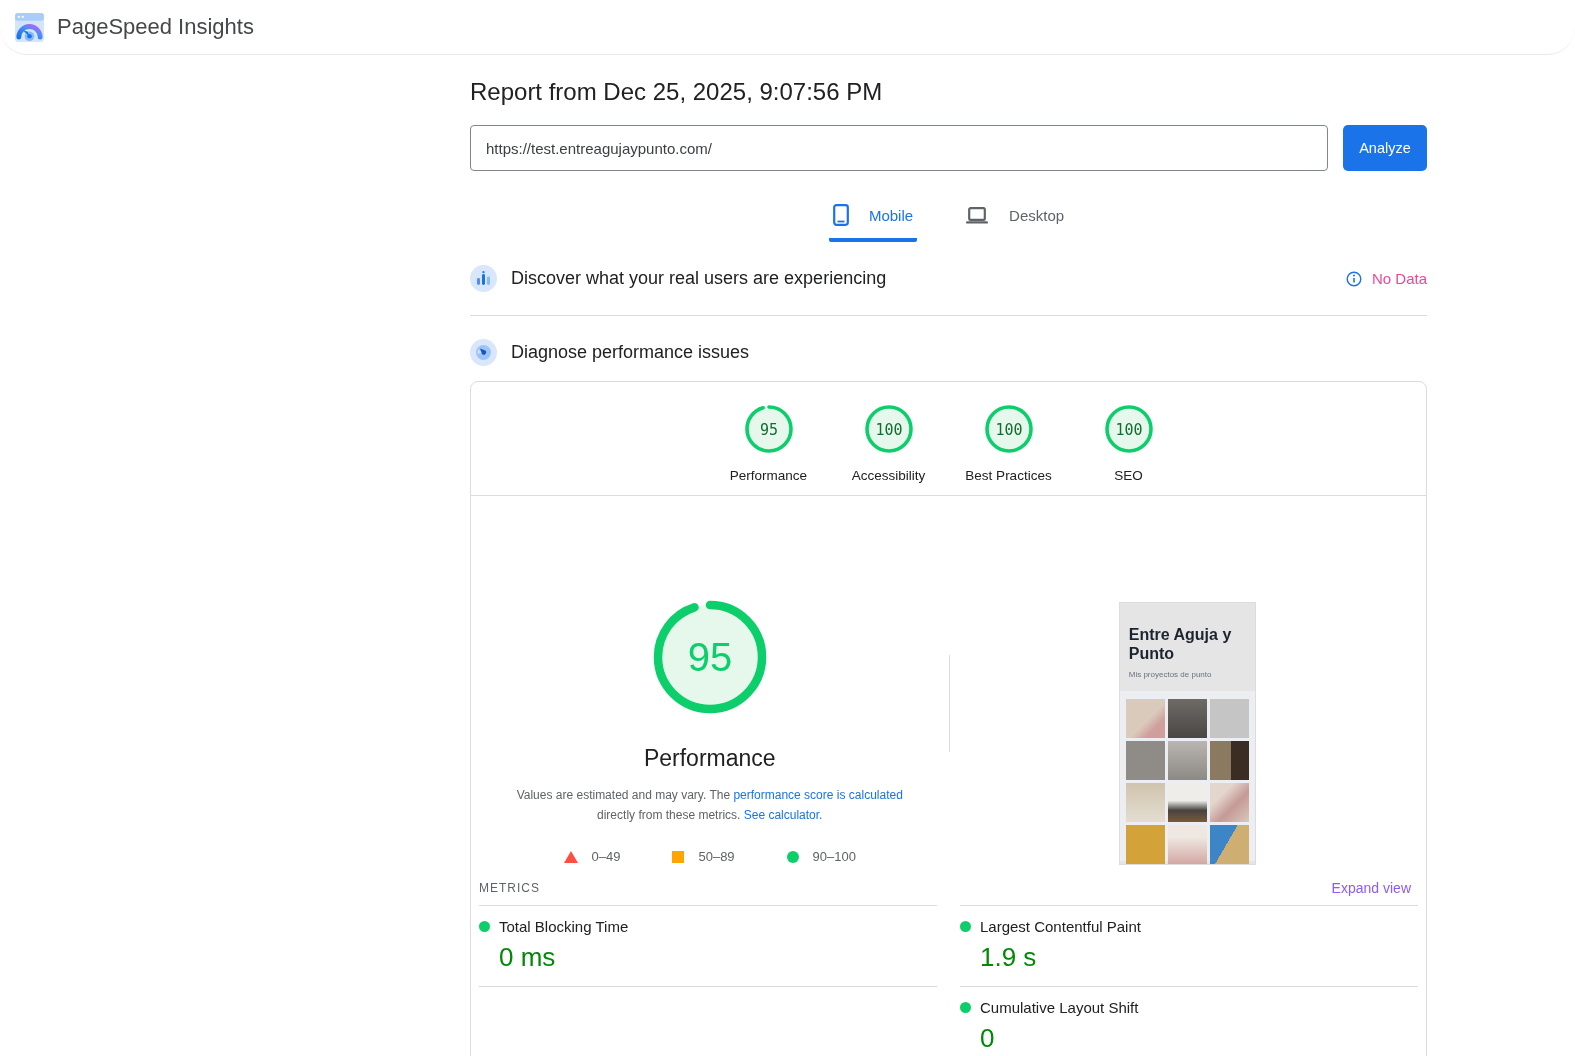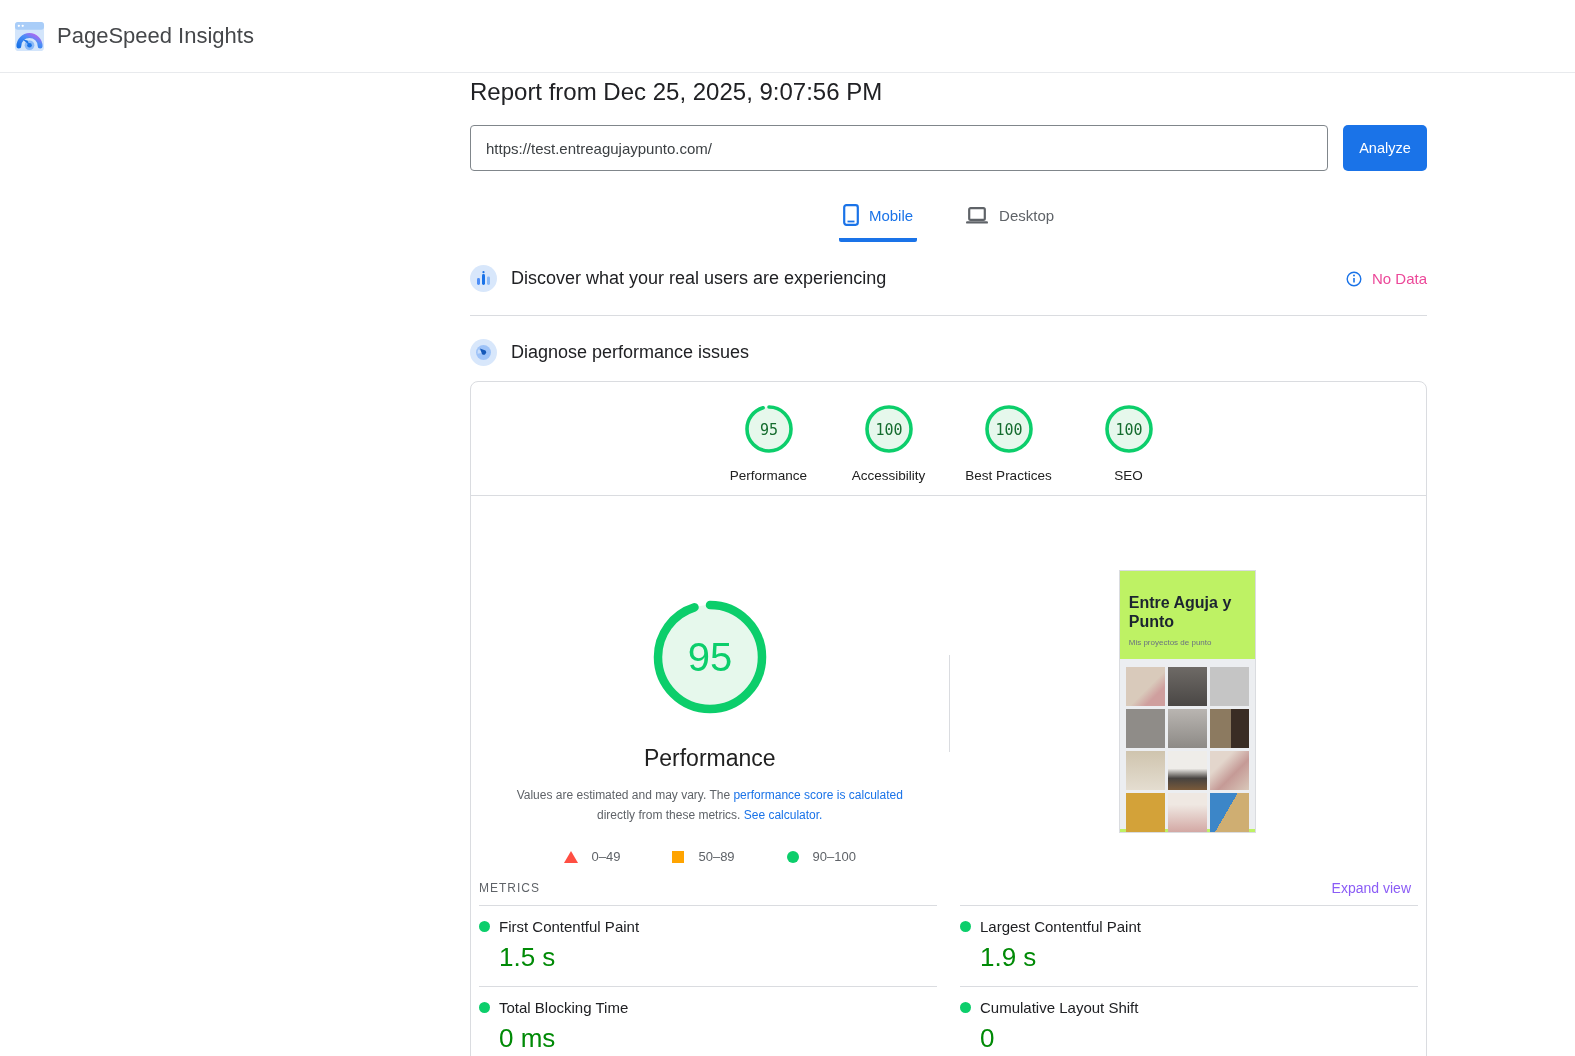--- a/index.html
+++ b/index.html
@@ -1,39 +1,39 @@
 <!DOCTYPE html>
 <html><head>
 <meta charset="utf-8">
 <style>
   * { margin:0; padding:0; box-sizing:border-box; }
   html,body { width:1575px; height:1056px; overflow:hidden; background:#fff;
     font-family:"Liberation Sans", sans-serif; color:#202124; }
 
   
-  .app-header { height:73px; display:flex; align-items:center; padding-left:14px;
-    border-bottom:1px solid #e8eaed; }
+  .app-header { height:55px; display:flex; align-items:center; padding-left:14px;
+    border-bottom:1px solid #e8eaed;border-radius:28px; }
   .app-header .logo { width:31px; height:31px; margin-right:12px; }
   .app-title { font-size:22px; color:#45474a; font-weight:400; }
 
   
   .content { position:absolute; left:470px; top:57px; width:957px; }
   .report-title { font-size:24px; font-weight:400; color:#202124; margin-top:21px; }
 
   .url-row { display:flex; margin-top:19px; }
   .url-input { flex:1; height:46px; border:1px solid #80868b; border-radius:4px;
     padding:0 15px; font-size:15px; color:#3c4043; outline:none; margin-right:15px;
     font-family:"Liberation Sans", sans-serif; }
   .analyze-btn { width:84px; height:46px; background:#1a73e8; color:#fff; border:none;
     border-radius:5px; font-size:14.5px; font-family:"Liberation Sans", sans-serif;
     cursor:pointer; }
 
   
   .tabs { display:flex; justify-content:center; gap:44px; margin-top:27px; }
-  .tab { display:flex; align-items:center; gap:10px; font-size:15px; padding:6px 4px 12px;
+  .tab { display:flex; align-items:center; gap:20px; font-size:15px; padding:6px 4px 12px;
     color:#5f6368; cursor:pointer; border-bottom:4px solid transparent; }
   .tab.active { color:#1a73e8; border-bottom:4px solid #1a73e8; border-radius:0 0 2px 2px; }
   .tab svg { display:block; }
 
   
   .section-row { display:flex; align-items:center; margin-top:23px; }
   .section-icon { width:27px; height:27px; border-radius:50%; background:#d8e7fb;
     display:flex; align-items:center; justify-content:center; margin-right:14px; flex:none; }
   .section-title { font-size:18px; color:#202124; }
   .no-data { margin-left:auto; display:flex; align-items:center; gap:10px;
@@ -64,22 +64,22 @@
   .disclaimer a { color:#1a73e8; text-decoration:none; cursor:pointer; }
   .legend { display:flex; justify-content:center; gap:52px; margin-top:24px;
     font-size:13px; color:#5f6368; }
   .legend-item { display:flex; align-items:center; gap:14px; }
   .shape-triangle { width:0; height:0; border-left:7px solid transparent;
     border-right:7px solid transparent; border-bottom:12px solid #ff4e42; }
   .shape-square { width:12px; height:12px; background:#ffa400; }
   .shape-circle { width:12px; height:12px; border-radius:50%; background:#0cce6b; }
 
   
-  .thumb { width:137px; height:263px; margin-top:74px; border:1px solid #dadce0;
-    background:#bef264; overflow:hidden; cursor:pointer; }
+  .thumb { width:137px; height:263px; margin-top:106px; border:1px solid #dadce0;
+    background:#e5e5e5; overflow:hidden; cursor:pointer; }
   .thumb-head { padding:22px 9px 12px; }
   .thumb-title { font-size:16px; font-weight:700; color:#1c2430; line-height:19px; }
   .thumb-sub { font-size:8px; color:#6a7280; margin-top:7px; }
   .thumb-grid-bg { background:#eceef1; padding:8px 6px 0; height:170px; }
   .thumb-grid { display:grid; grid-template-columns:repeat(3,1fr); gap:3px; }
   .thumb-grid div { height:39px; }
   .ph1 { background:linear-gradient(135deg,#d9cabb 55%,#cf9f9e 75%); }
   .ph2 { background:linear-gradient(180deg,#6e6a66,#4a4745); }
   .ph3 { background:#c5c5c5; }
   .ph4 { background:#8f8c88; }
@@ -284,27 +284,20 @@
     <div class="metrics-area">
       <div class="metrics-head">
         <span class="metrics-label">METRICS</span>
         <span class="expand-view">Expand view</span>
       </div>
       <div class="metrics-grid">
         <div class="metrics-col">
           <div class="metric-cell">
             <div class="metric-label-row">
               <span class="metric-dot"></span>
-              <span class="metric-label">First Contentful Paint</span>
-            </div>
-            <div class="metric-value">1.5 s</div>
-          </div>
-          <div class="metric-cell">
-            <div class="metric-label-row">
-              <span class="metric-dot"></span>
               <span class="metric-label">Total Blocking Time</span>
             </div>
             <div class="metric-value">0 ms</div>
           </div>
         </div>
         <div class="metrics-col">
           <div class="metric-cell">
             <div class="metric-label-row">
               <span class="metric-dot"></span>
               <span class="metric-label">Largest Contentful Paint</span>

